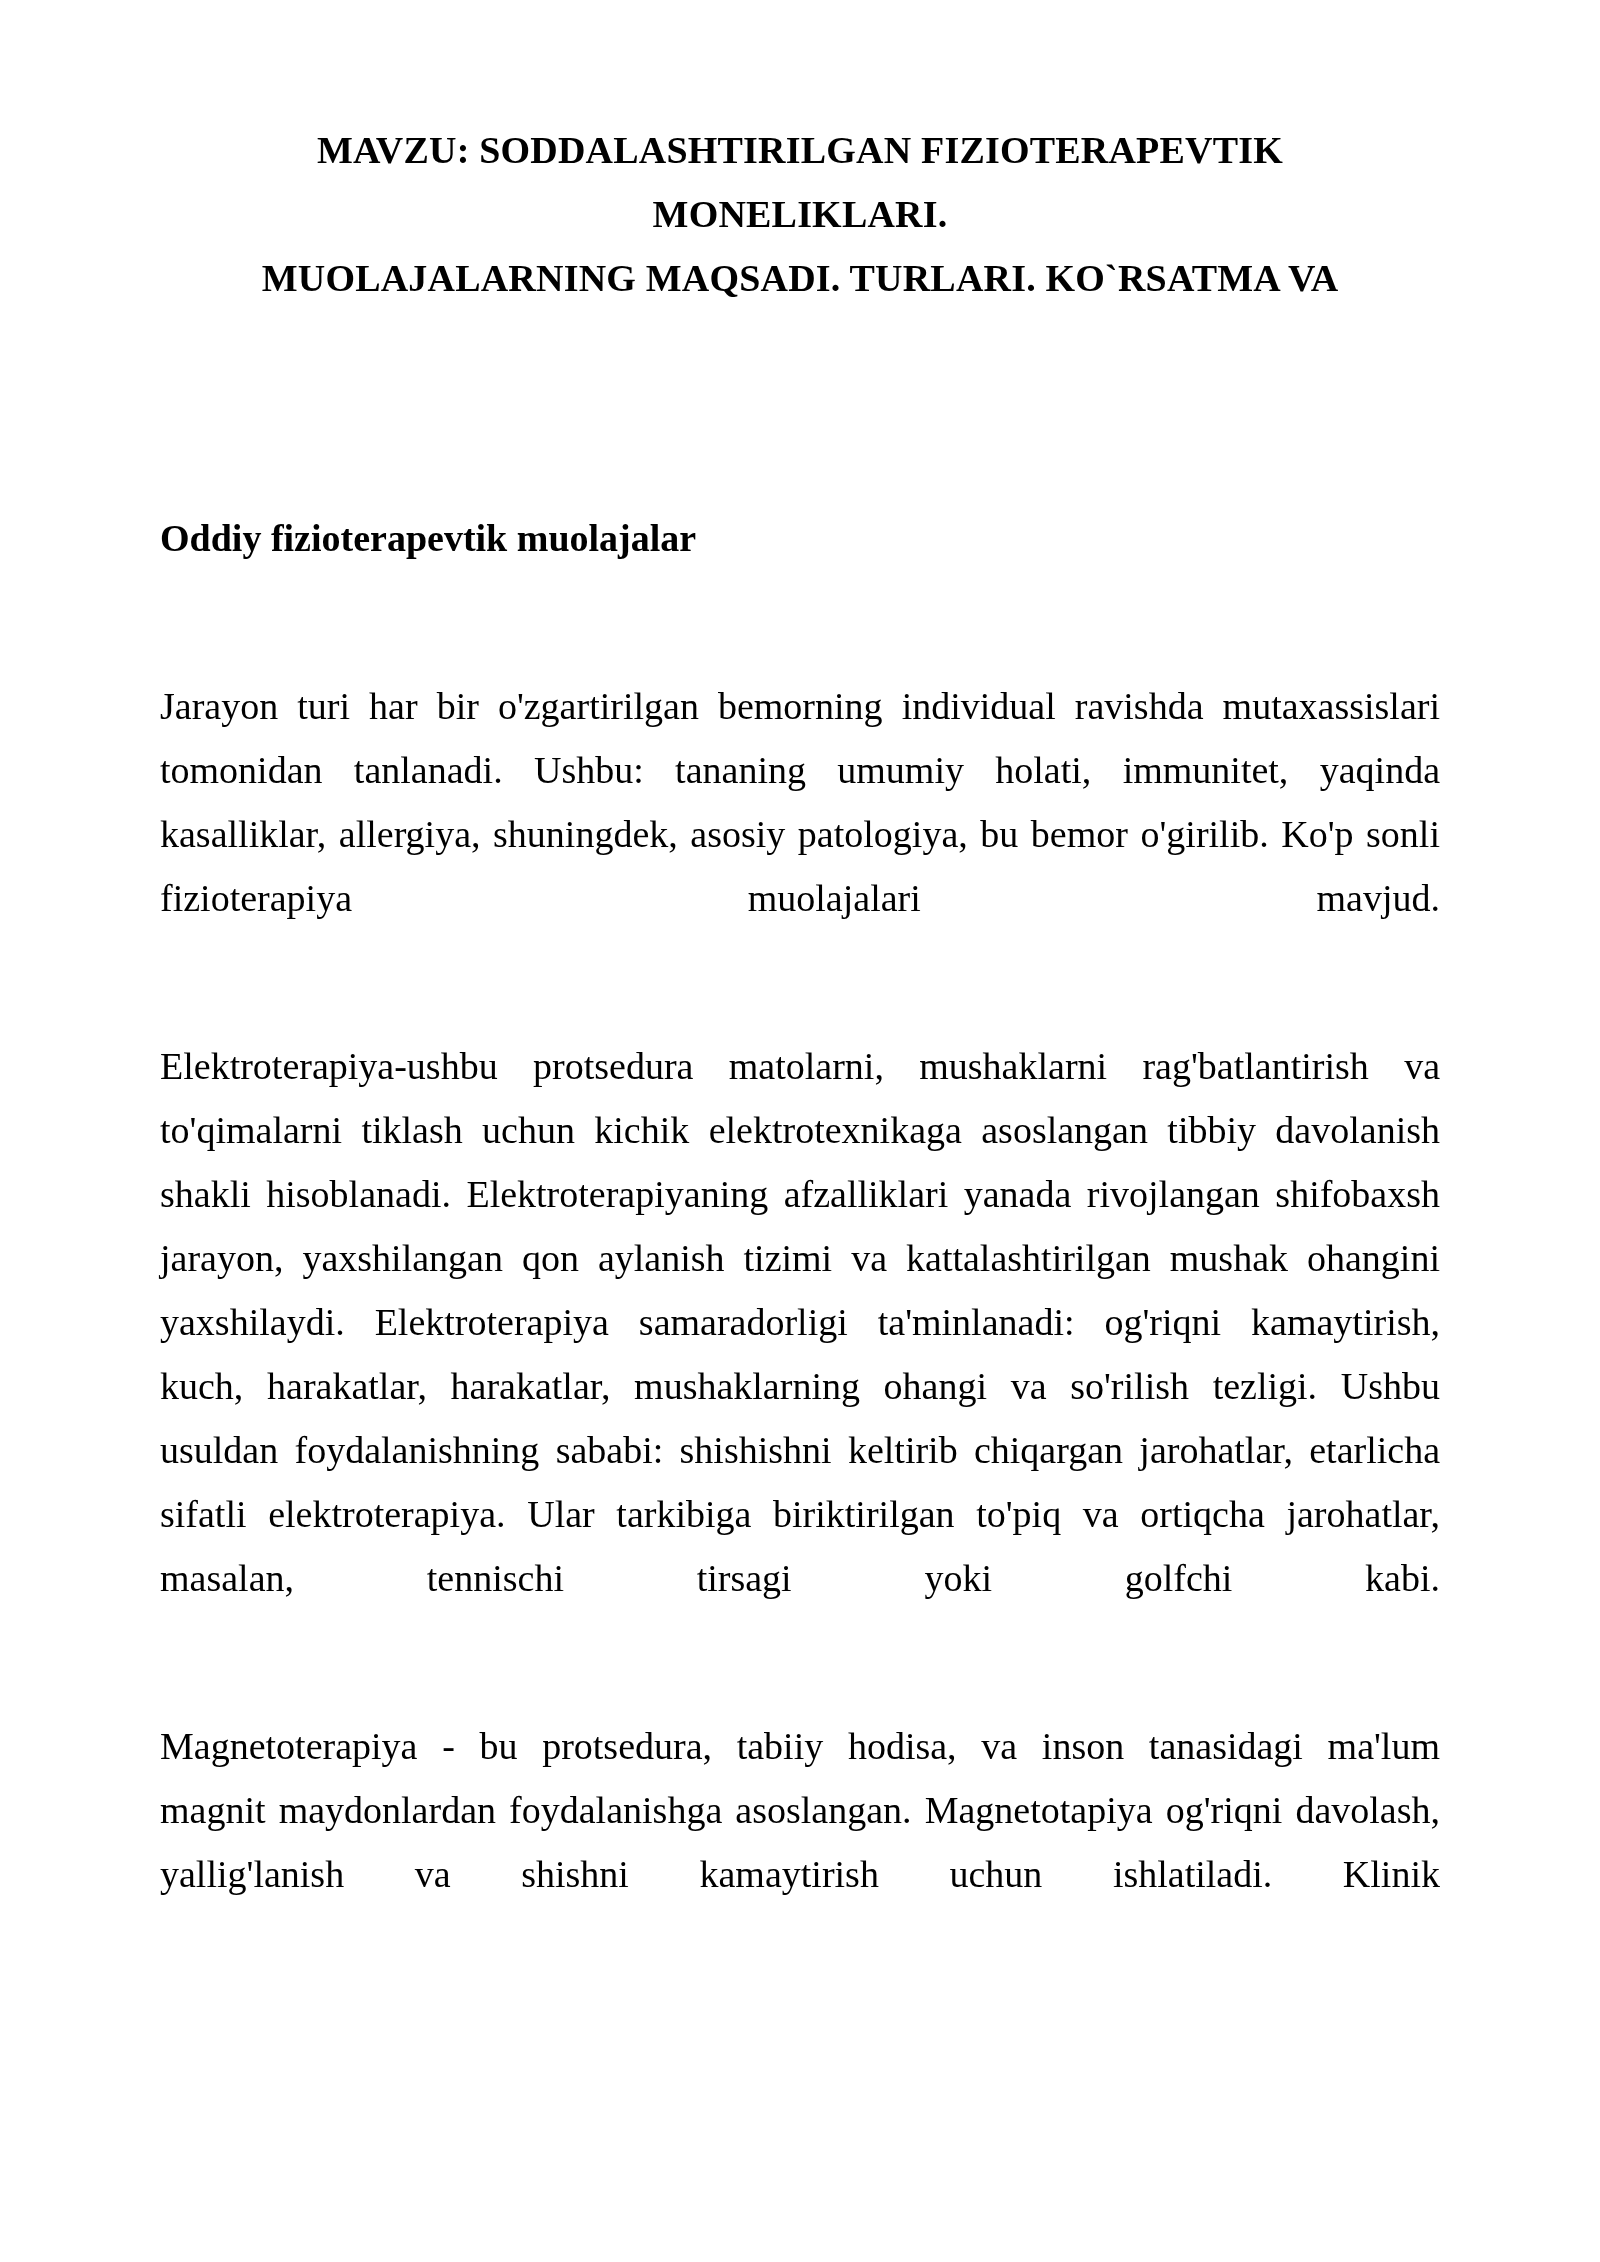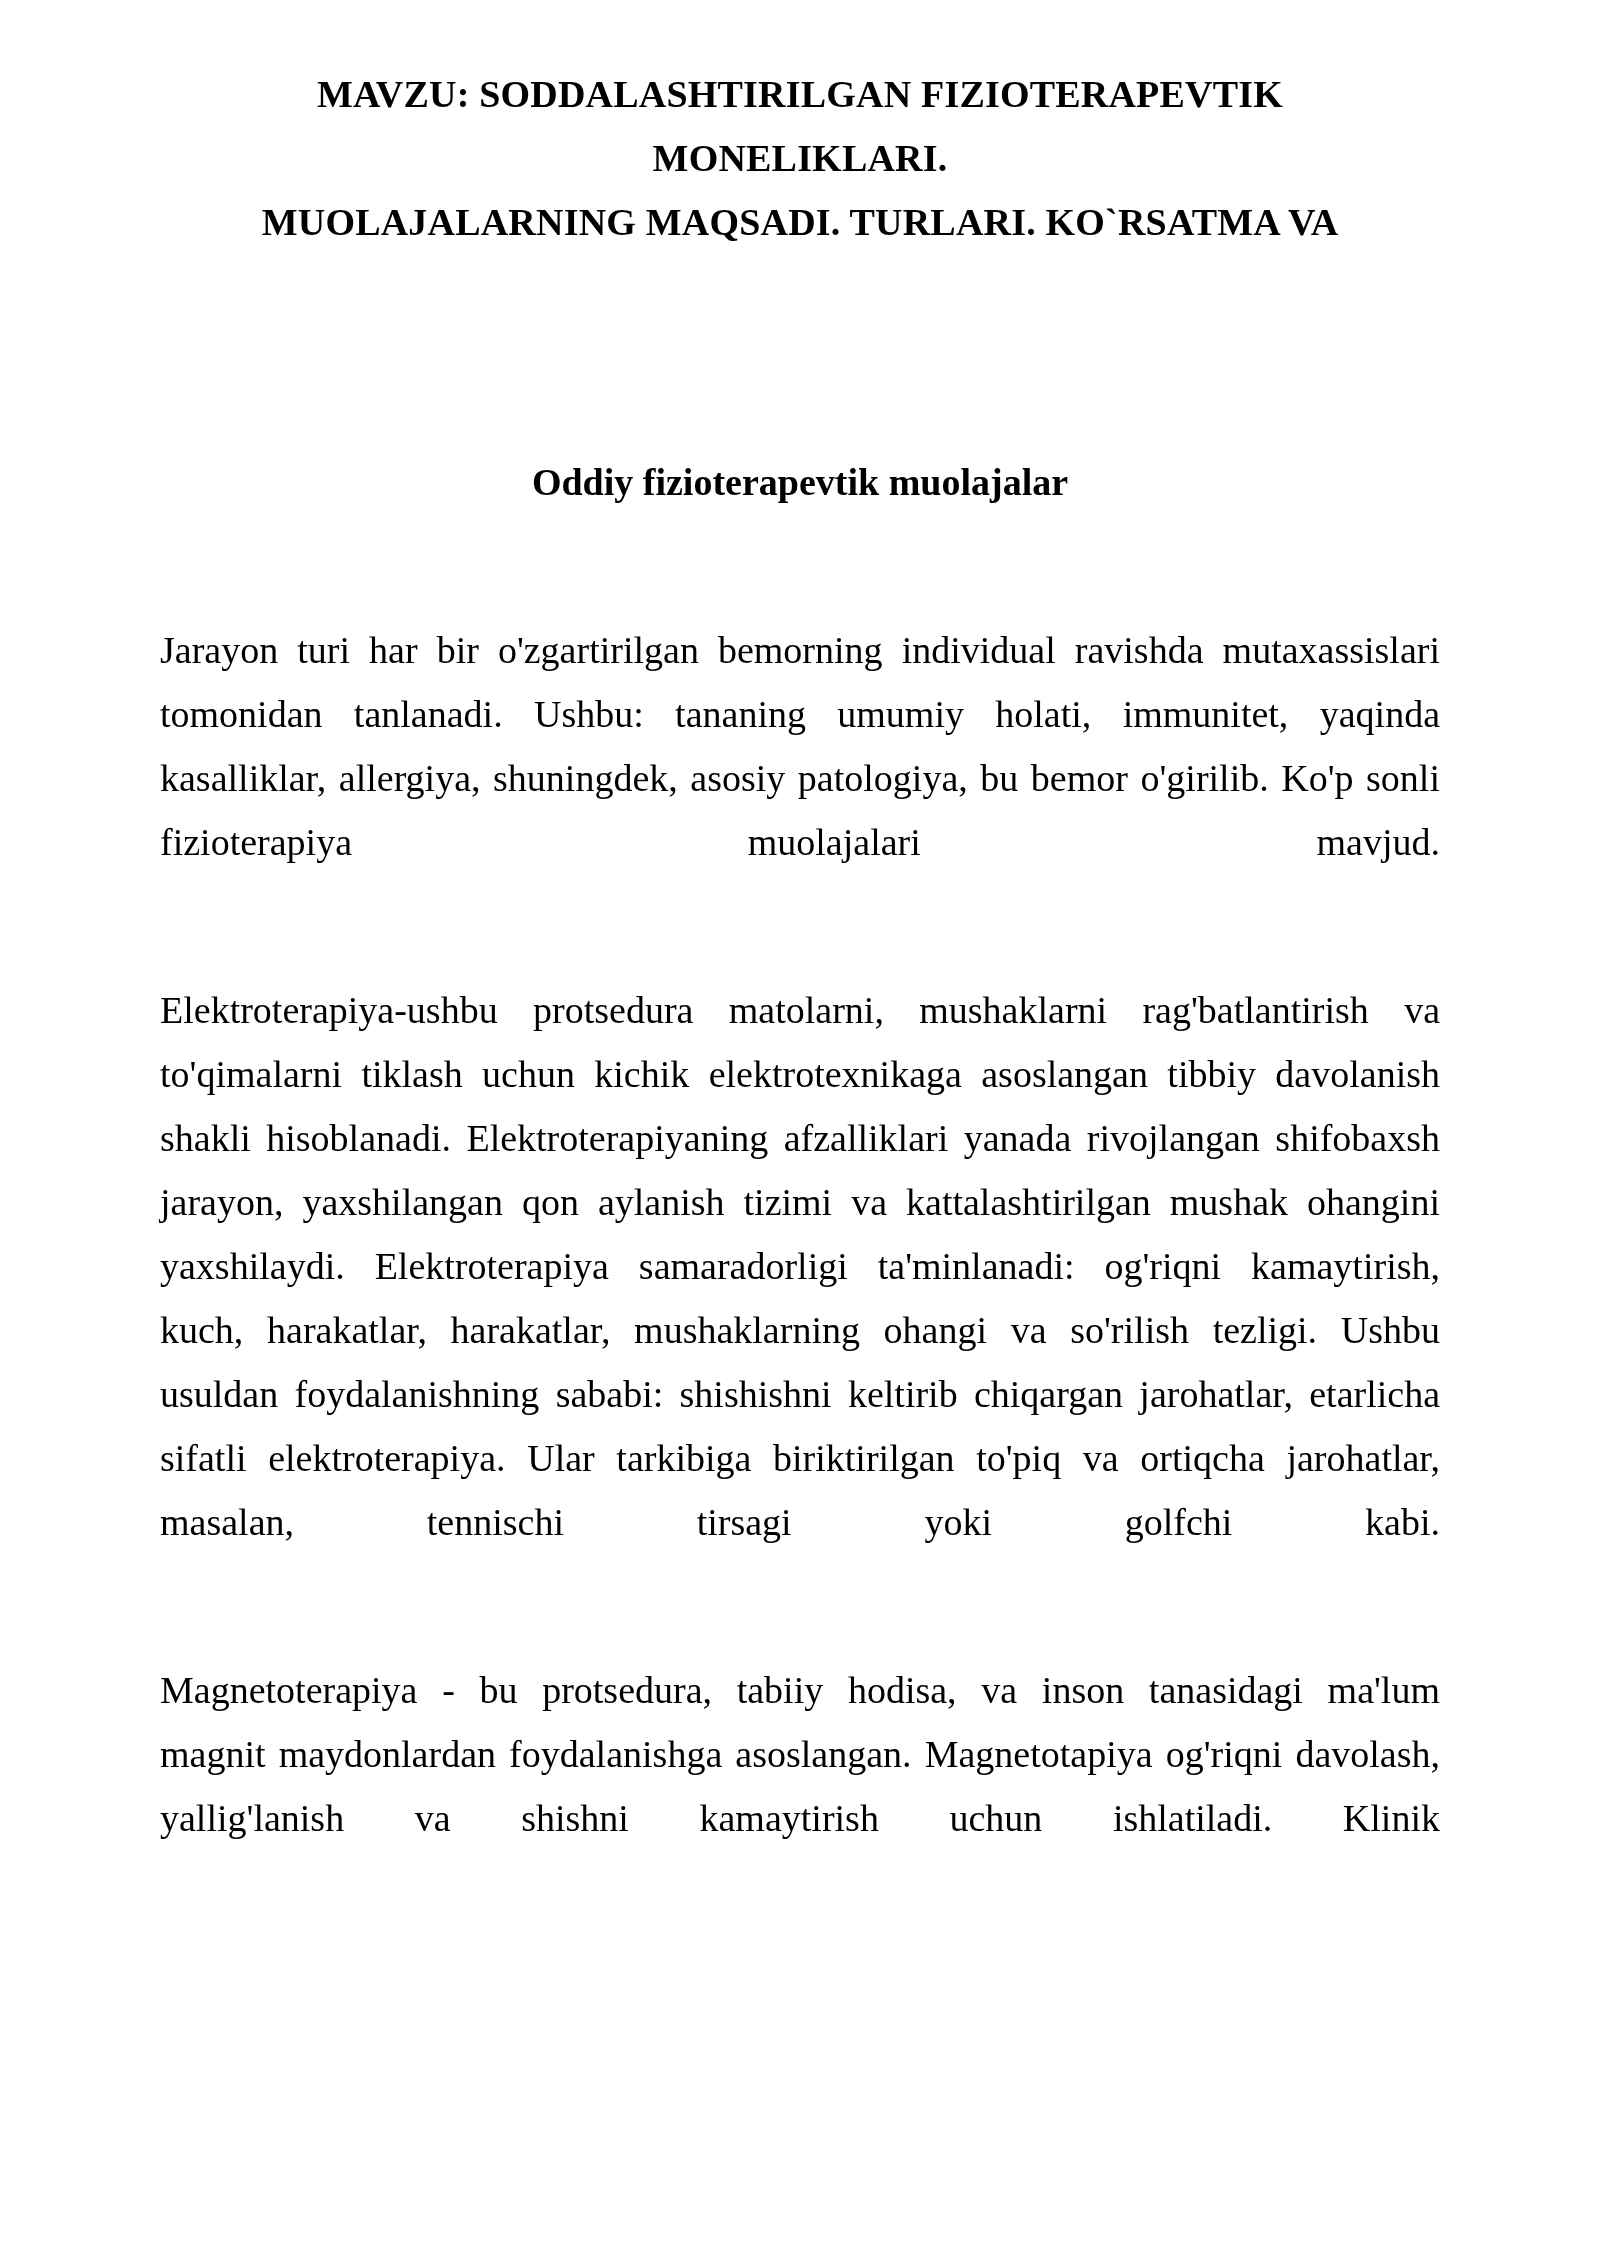--- a/index.html
+++ b/index.html
@@ -8,38 +8,38 @@
     width: 1600px;
     height: 2262px;
     background: #ffffff;
     color: #000000;
     font-family: "Liberation Serif", "DejaVu Serif", serif;
     overflow: hidden;
   }
   .page {
     width: 1600px;
     height: 2262px;
-    padding: 62px 160px 0 160px;
+    padding: 118px 160px 0 160px;
     background: #ffffff;
   }
   .doc-title {
     margin: 0;
     font-size: 38px;
     font-weight: bold;
     line-height: 64px;
     text-align: center;
     letter-spacing: 0.2px;
   }
   .doc-title .title-line { display: block; }
   .doc-heading {
     margin: 196px 0 0 0;
     font-size: 38px;
     font-weight: bold;
     line-height: 64px;
-    text-align: center;
+    text-align: left;
   }
   .para {
     margin: 104px 0 0 0;
     font-size: 38px;
     line-height: 64px;
     text-align: justify;
     text-align-last: justify;
     word-spacing: 0.06em;
   }
   .para .lead { font-weight: normal; }

